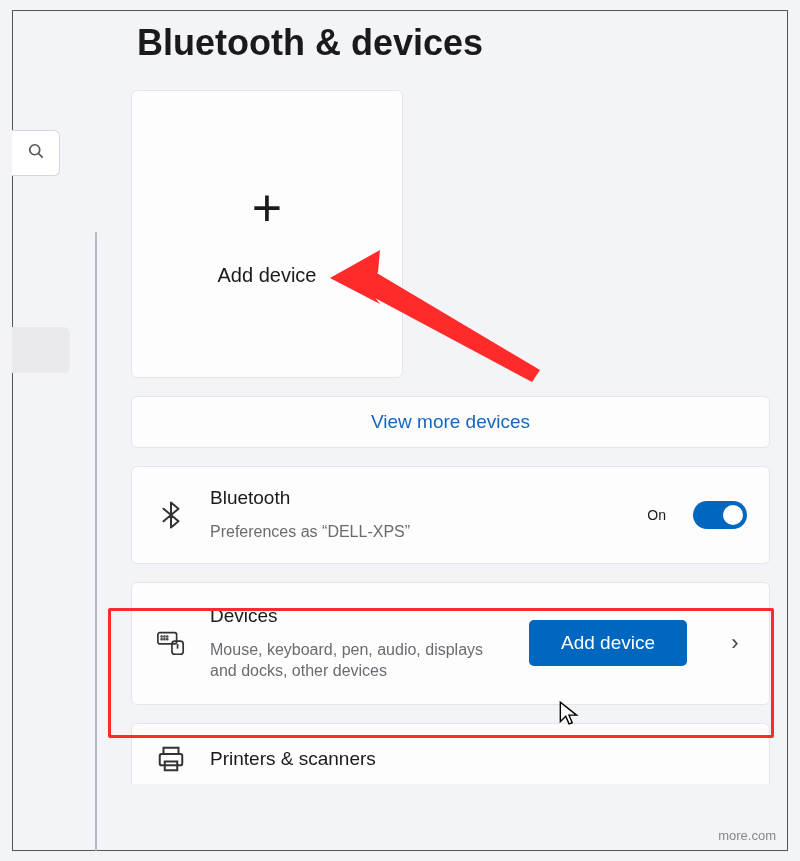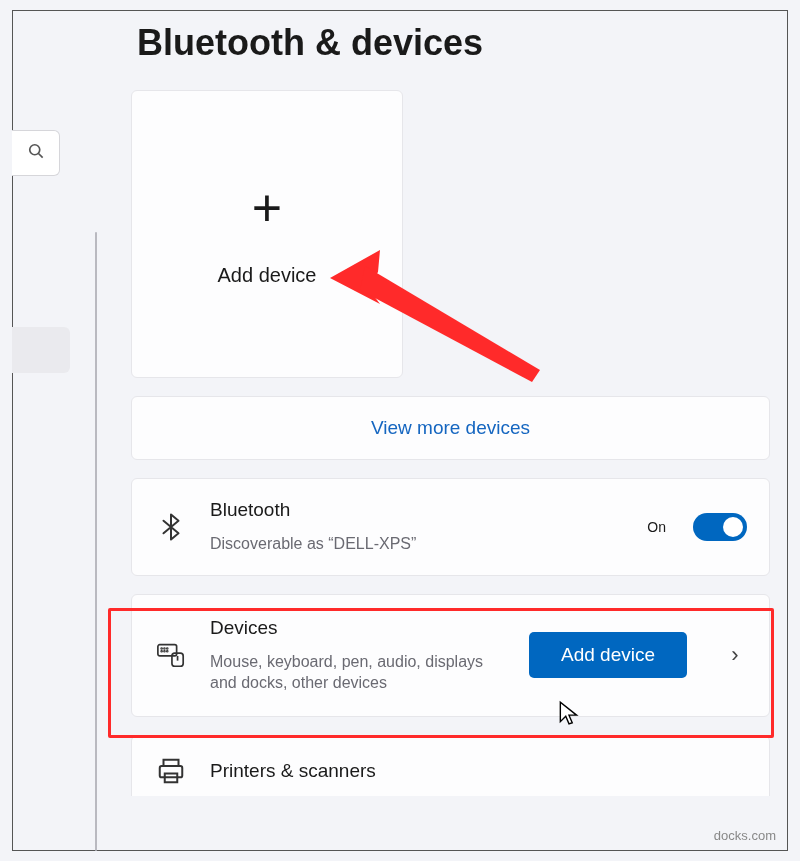--- a/index.html
+++ b/index.html
@@ -64,21 +64,21 @@
     align-items: center; justify-content: center;
     gap: 30px;
     margin-bottom: 18px;
   }
   .plus {
     font-size: 52px; font-weight: 300; line-height: 1;
     color: #1a1a1a;
   }
   .tile-label { font-size: 20px; }
   .link-row {
-    height: 64px;
+    height: 52px;
     display: flex; align-items: center; justify-content: center;
     color: #1566c0;
     font-size: 19px;
     margin-bottom: 18px;
   }
   .row {
     display: flex; align-items: center;
     padding: 20px 22px;
     gap: 22px;
     margin-bottom: 18px;
@@ -144,21 +144,21 @@
   </div>
 
   <div class="card row">
     <div class="icon-slot">
       <svg viewBox="0 0 24 24" fill="none" stroke="#333" stroke-width="1.6" stroke-linejoin="round" stroke-linecap="round">
         <path d="M6 7l12 10-6 5V2l6 5L6 17"></path>
       </svg>
     </div>
     <div class="row-text">
       <div class="row-title">Bluetooth</div>
-      <div class="row-sub">Discoverable as “DELL-XPS”</div>
+      <div class="row-sub">Preferences as “DELL-XPS”</div>
     </div>
     <div class="on-label">On</div>
     <div class="toggle"></div>
   </div>
 
   <div class="card row" style="padding:22px 22px;justify-content:center;">
     <div class="icon-slot">
       <svg viewBox="0 0 32 32" fill="none" stroke="#333" stroke-width="1.8">
         <rect x="2" y="5" width="20" height="12" rx="2"></rect>
         <circle cx="6" cy="9" r="0.5" fill="#333"></circle>
@@ -200,13 +200,13 @@
 <svg class="arrow-svg" style="left:310px; top:230px; width:240px; height:160px;" viewBox="0 0 240 160">
   <defs></defs>
   <polygon points="20,48 70,20 68,42 58,58 70,74 " fill="#ff2a2a"></polygon>
   <polygon points="55,36 230,140 222,152 50,60" fill="#ff2a2a"></polygon>
 </svg>
 
 <svg class="cursor-svg" style="left:558px; top:700px; width:22px; height:26px;" viewBox="0 0 20 24">
   <path d="M2 2 L2 20 L7 15 L10 22 L13 21 L10 14 L17 14 Z" fill="#fff" stroke="#000" stroke-width="1.3"></path>
 </svg>
 
-<div class="watermark">docks.com</div>
+<div class="watermark">more.com</div>
 
 </body></html>

